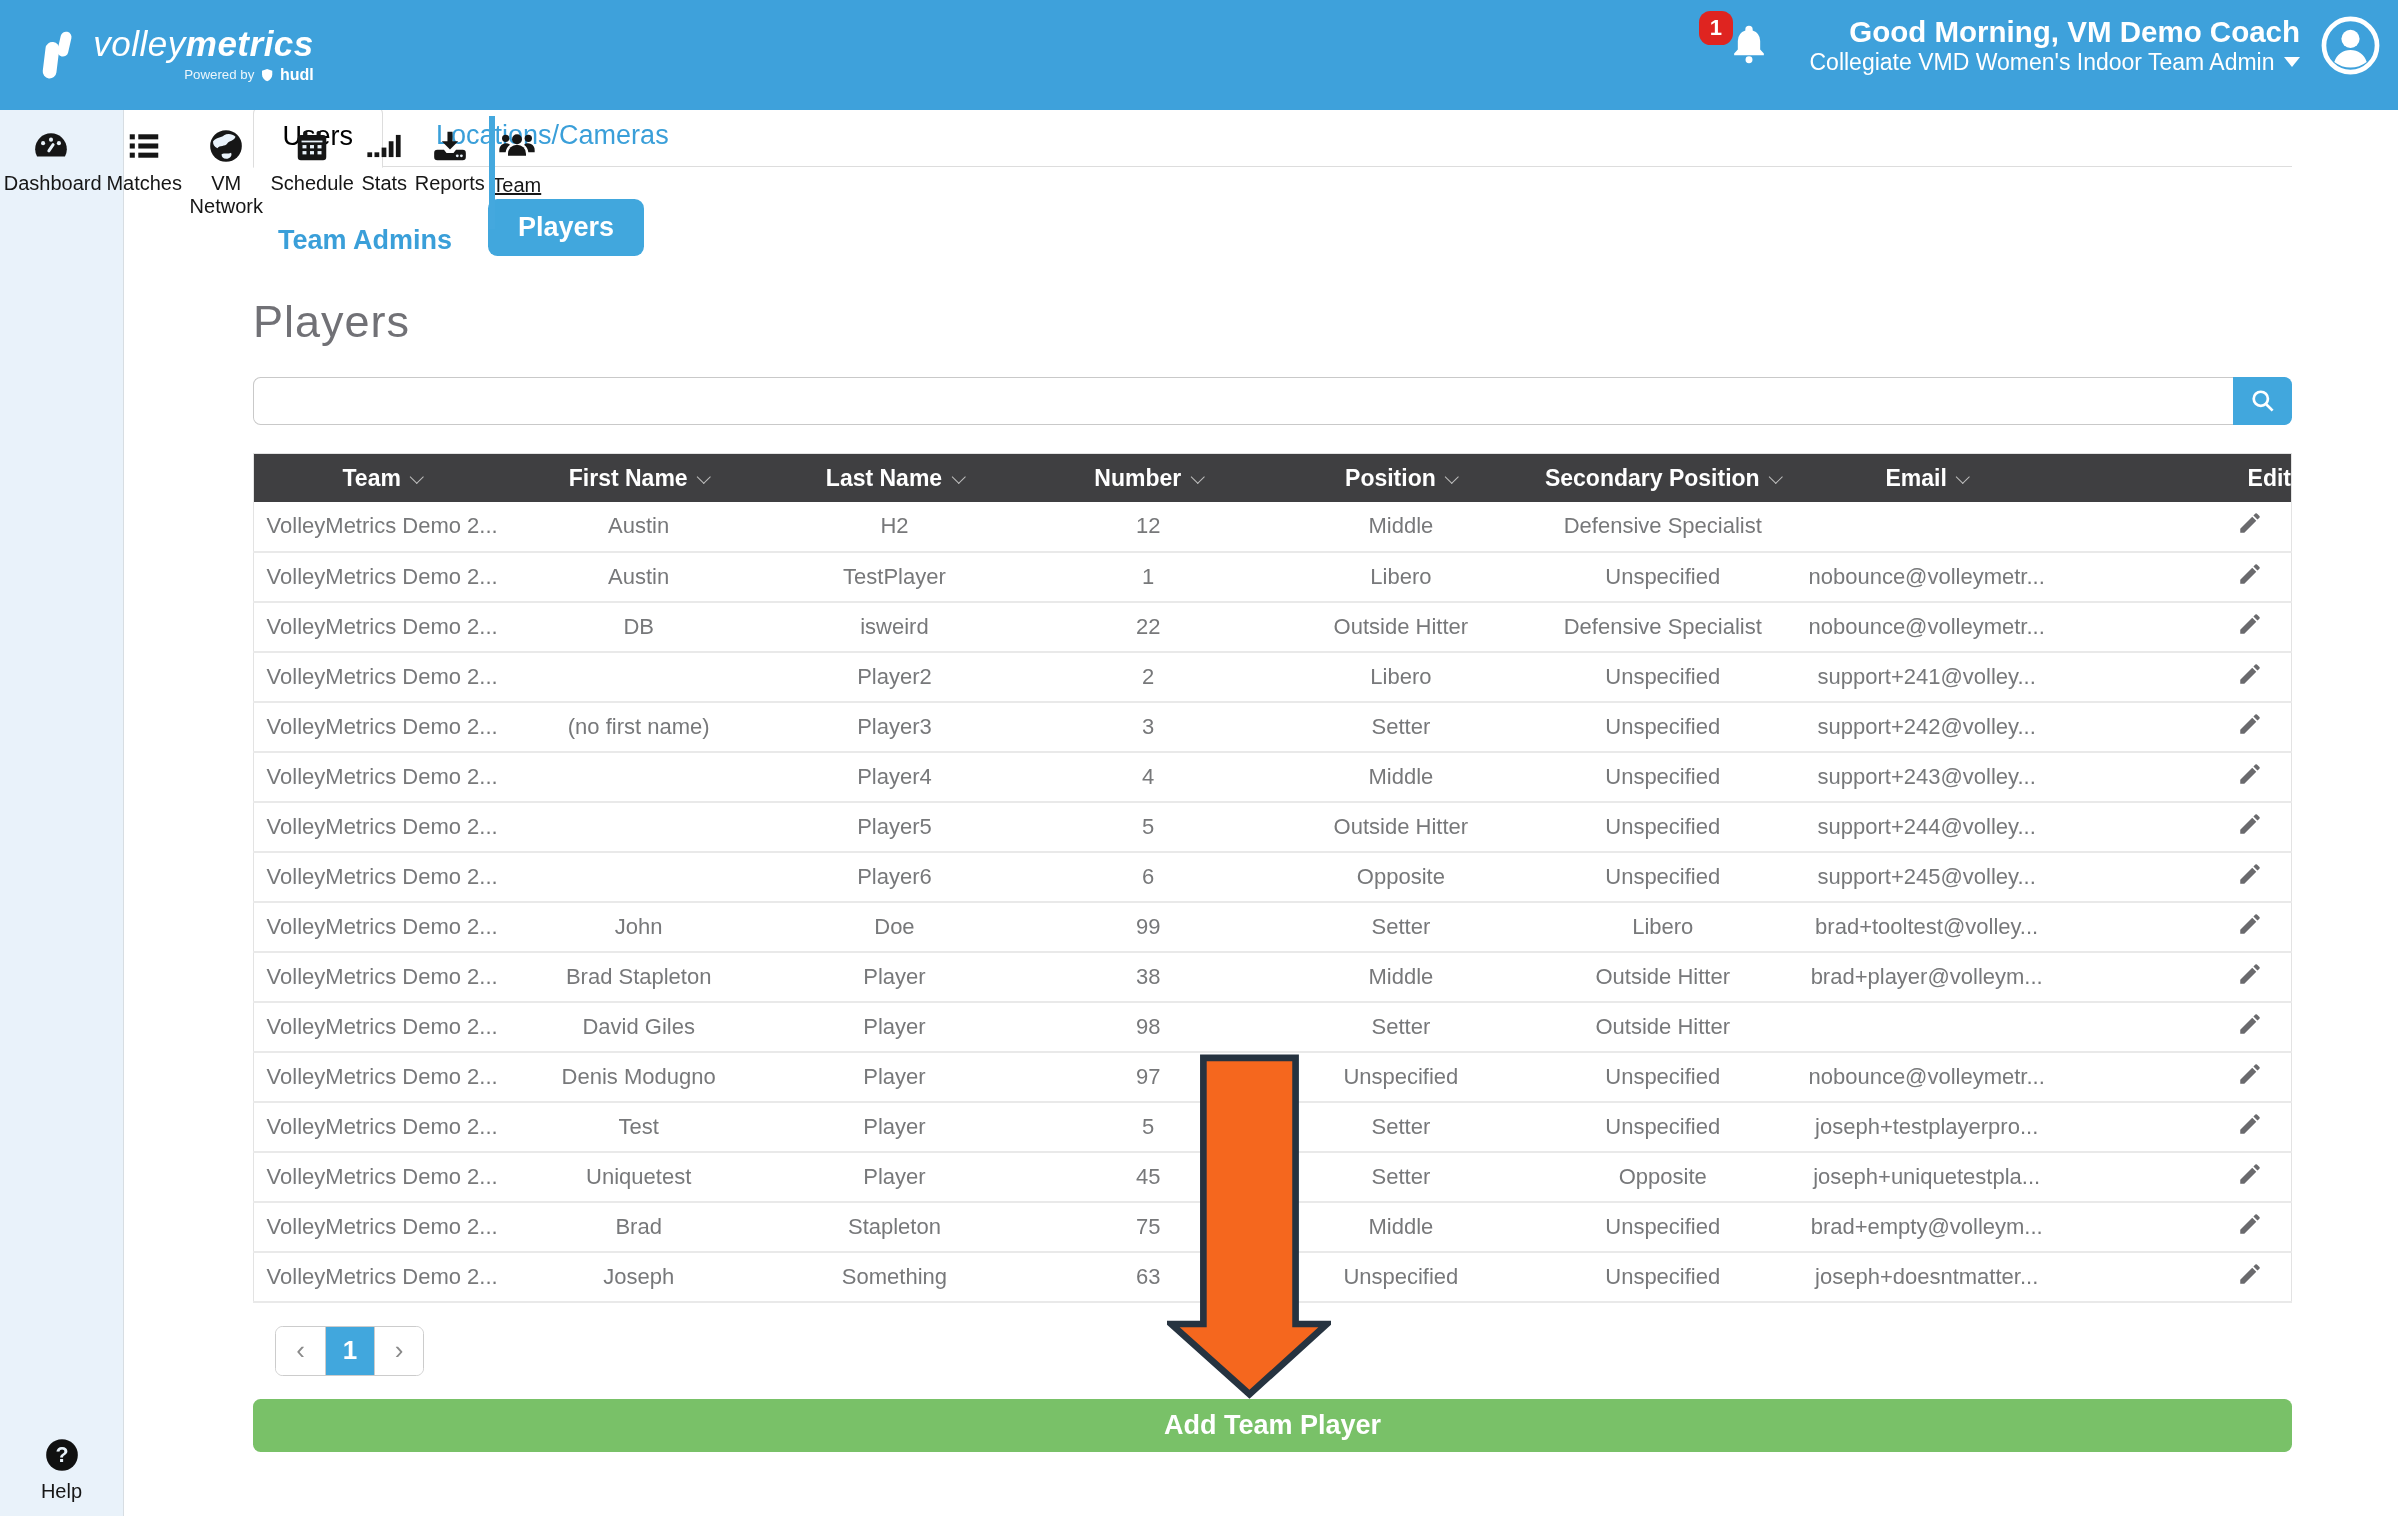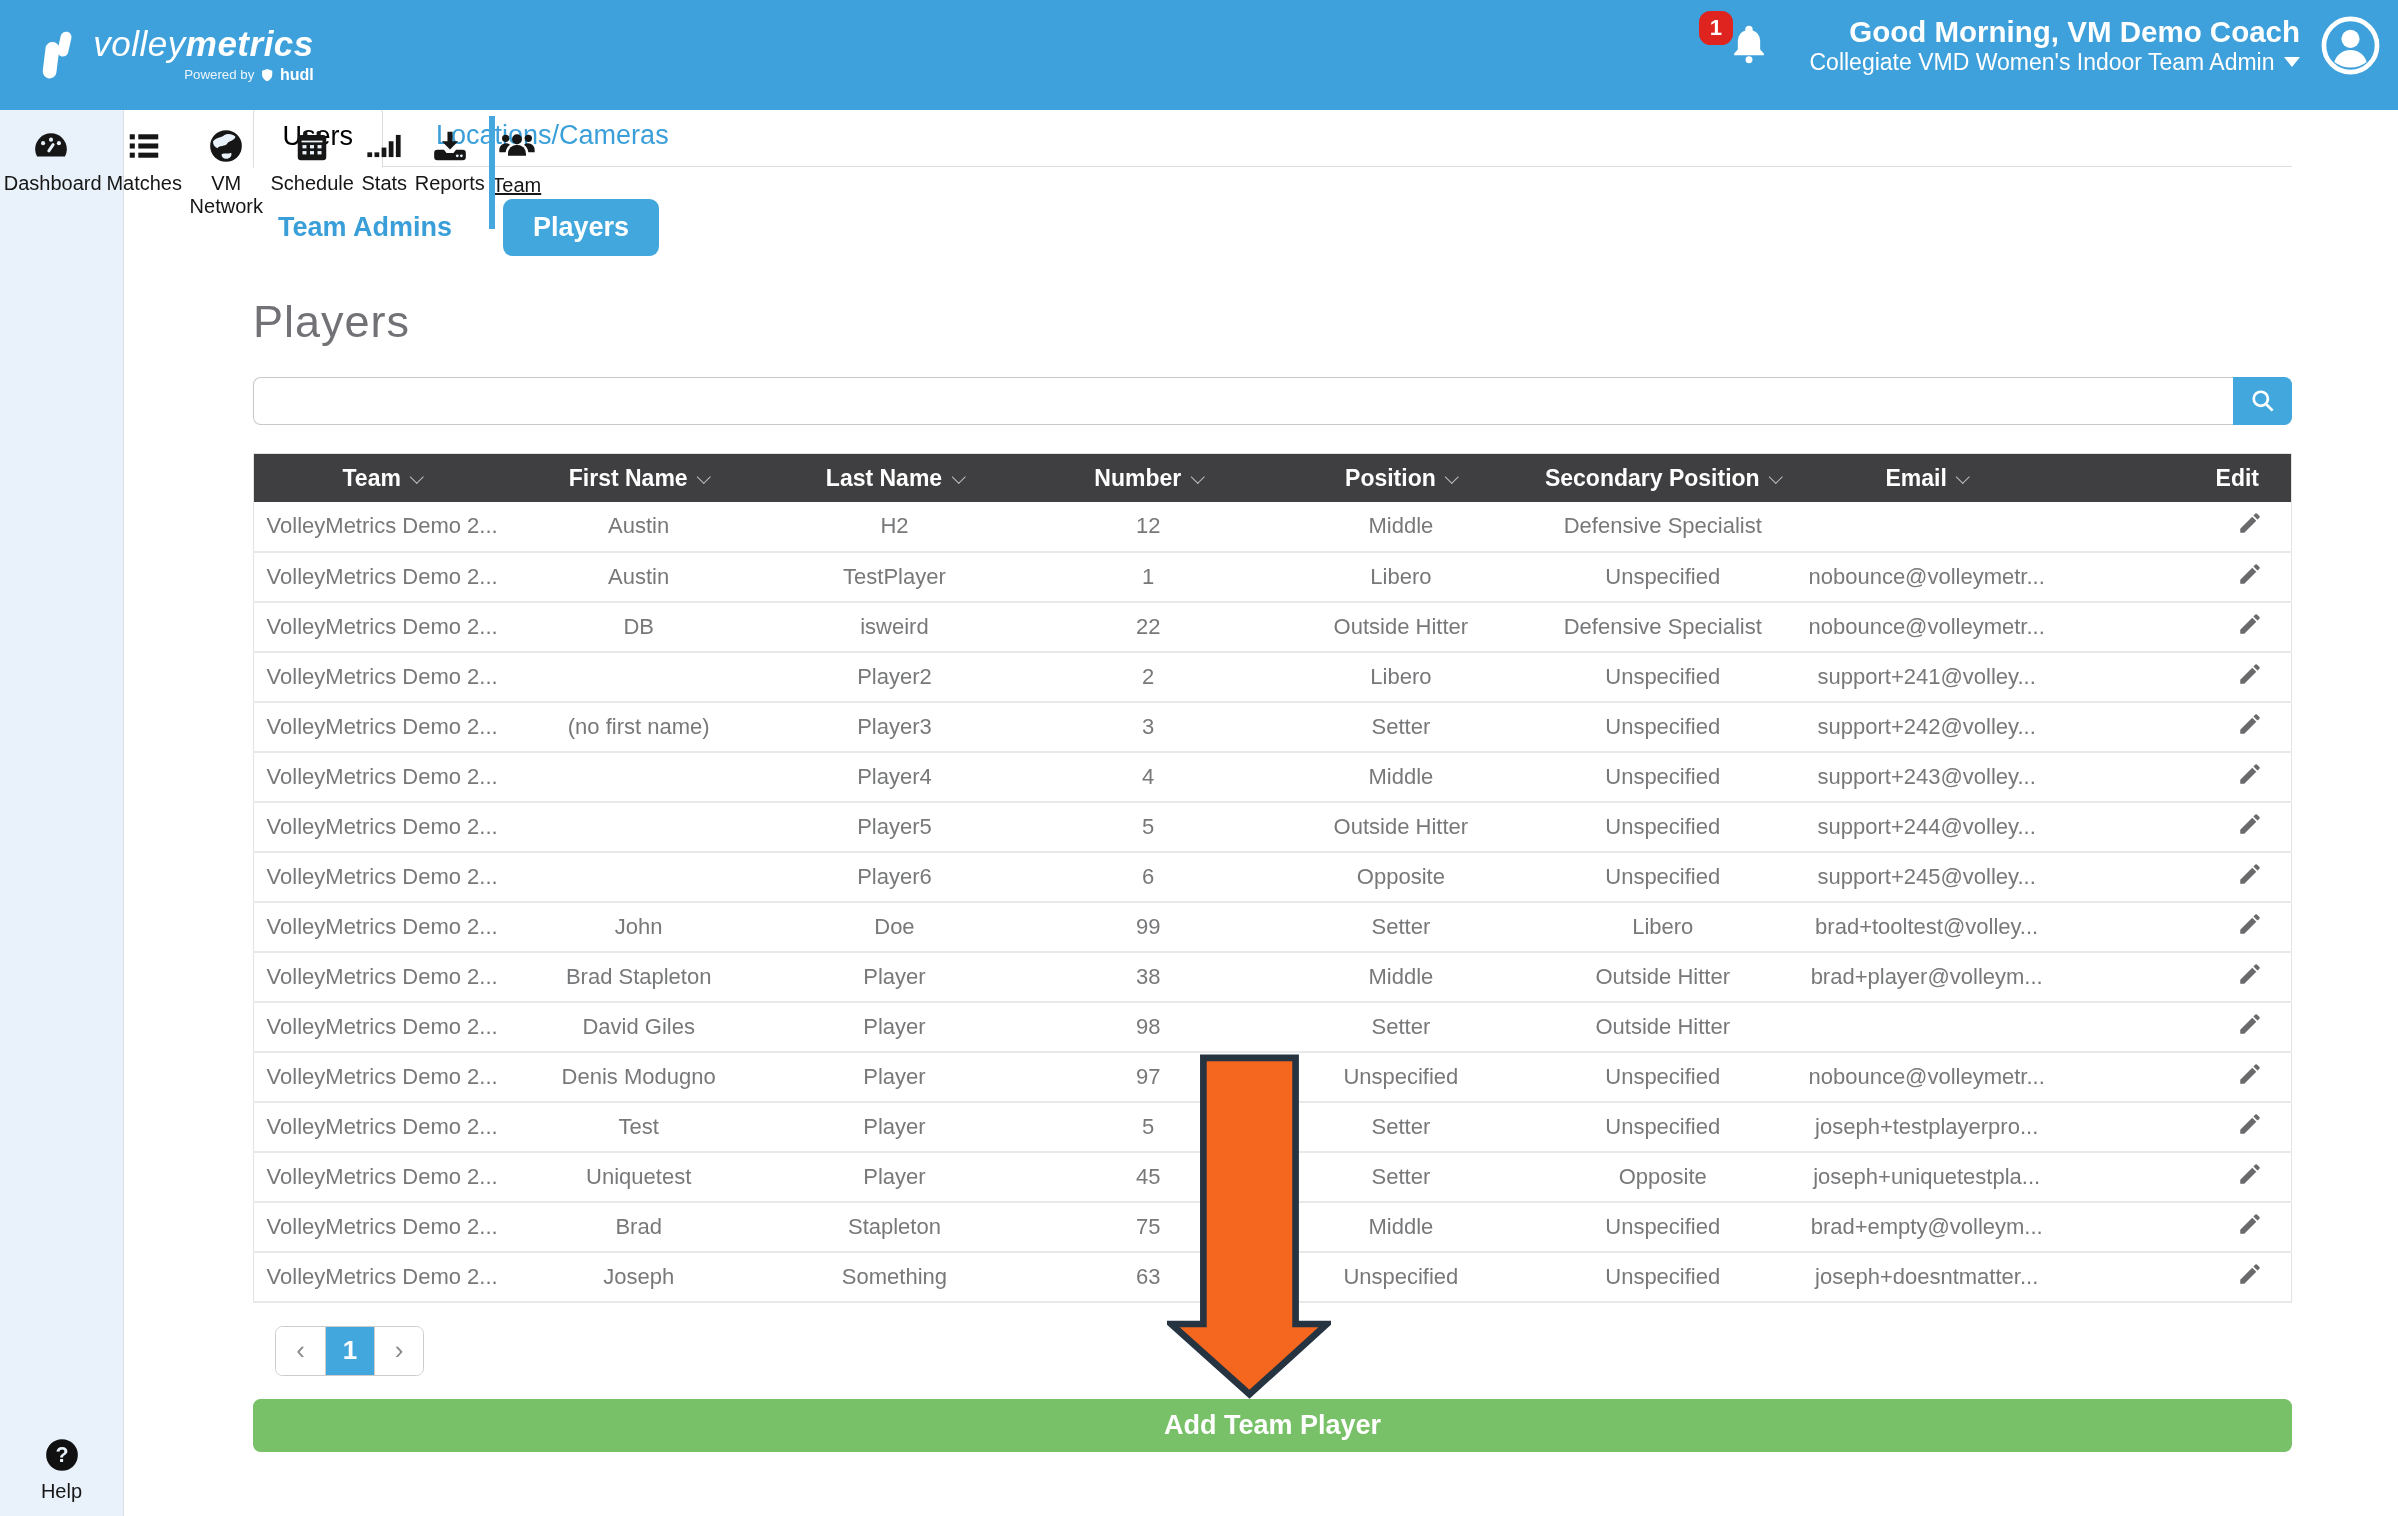--- a/index.html
+++ b/index.html
@@ -47,21 +47,21 @@
   
   .main { position:absolute; left:126px; top:91px; width:2273px; height:1425px;
           padding:15px 107px 0 127px; }
 
   .tabbar { display:flex; align-items:flex-end; border-bottom:1.9px solid #ddd; }
   .tab { font-size:27px; padding:14.3px 28.5px; cursor:pointer; }
   .tab.active { color:#000000; background:#fff; border:1.9px solid #ddd; border-bottom:1.9px solid #fff;
                 border-radius:7.6px 7.6px 0 0; margin-bottom:-1.9px; }
   .tab.inactive { color:#3a9fd9; margin-left:25px; }
 
-  .subtabs { display:flex; align-items:center; gap:51px; margin-top:32px; padding-left:25px; }
+  .subtabs { display:flex; align-items:flex-end; gap:36px; margin-top:32px; padding-left:25px; }
   .subtab-link { color:#3a9fd9; font-size:27px; font-weight:600; cursor:pointer; }
   .subtab-btn { background:#41a7dd; color:#fff; font-size:27px; font-weight:700;
                 padding:13.3px 30px; border-radius:9.5px; border:none; cursor:pointer; }
 
   .page-title { margin-top:40px; font-size:45px; font-weight:400; color:#717176; letter-spacing:1px; }
 
   .search-row { margin-top:28.5px; display:flex; height:48px; }
   .search-input { flex:1; border:1.9px solid #c9c9c9; border-right:none; border-radius:7.6px 0 0 7.6px;
                   font-size:23px; padding:0 17px; color:#555; outline:none;
                   font-family:"Liberation Sans", sans-serif; }
@@ -71,21 +71,21 @@
   table.players { margin-top:28.5px; width:100%; border-collapse:collapse; table-layout:fixed;
                   border:1px solid #e3e3e3; }
   thead th { background:#3f3f41; height:48px; color:#fff; font-size:23px; font-weight:700;
              text-align:center; vertical-align:middle; cursor:pointer; }
   .sort-caret { display:inline-block; width:9.5px; height:9.5px; border-right:1.9px solid #bdbdbd;
                 border-bottom:1.9px solid #bdbdbd; transform:rotate(45deg) translate(-2.9px,-2.9px);
                 margin-left:11.4px; }
   tbody td { height:50px; border-bottom:2.9px solid #e9e9e9; font-size:22px; color:#77787a;
              background:#fff; text-align:center; vertical-align:middle;
              white-space:nowrap; overflow:hidden; }
-  th.edit-col { text-align:right; padding-right:32px; }
+  th.edit-col { text-align:right; }
   td.edit-col { text-align:right; padding-right:28.5px; }
   .edit-btn { display:inline-flex; cursor:pointer; }
 
   .pagination { display:inline-flex; margin:23px 0 0 22px; border:1.9px solid #ccc;
                 border-radius:7.6px; overflow:hidden; }
   .page-btn { width:49px; height:48px; display:flex; align-items:center; justify-content:center;
               font-size:26px; color:#8a8a8a; background:#fff; cursor:pointer; }
   .page-btn + .page-btn { border-left:1.9px solid #ccc; }
   .page-btn.current { background:#41a7dd; color:#fff; font-weight:700; }
 

